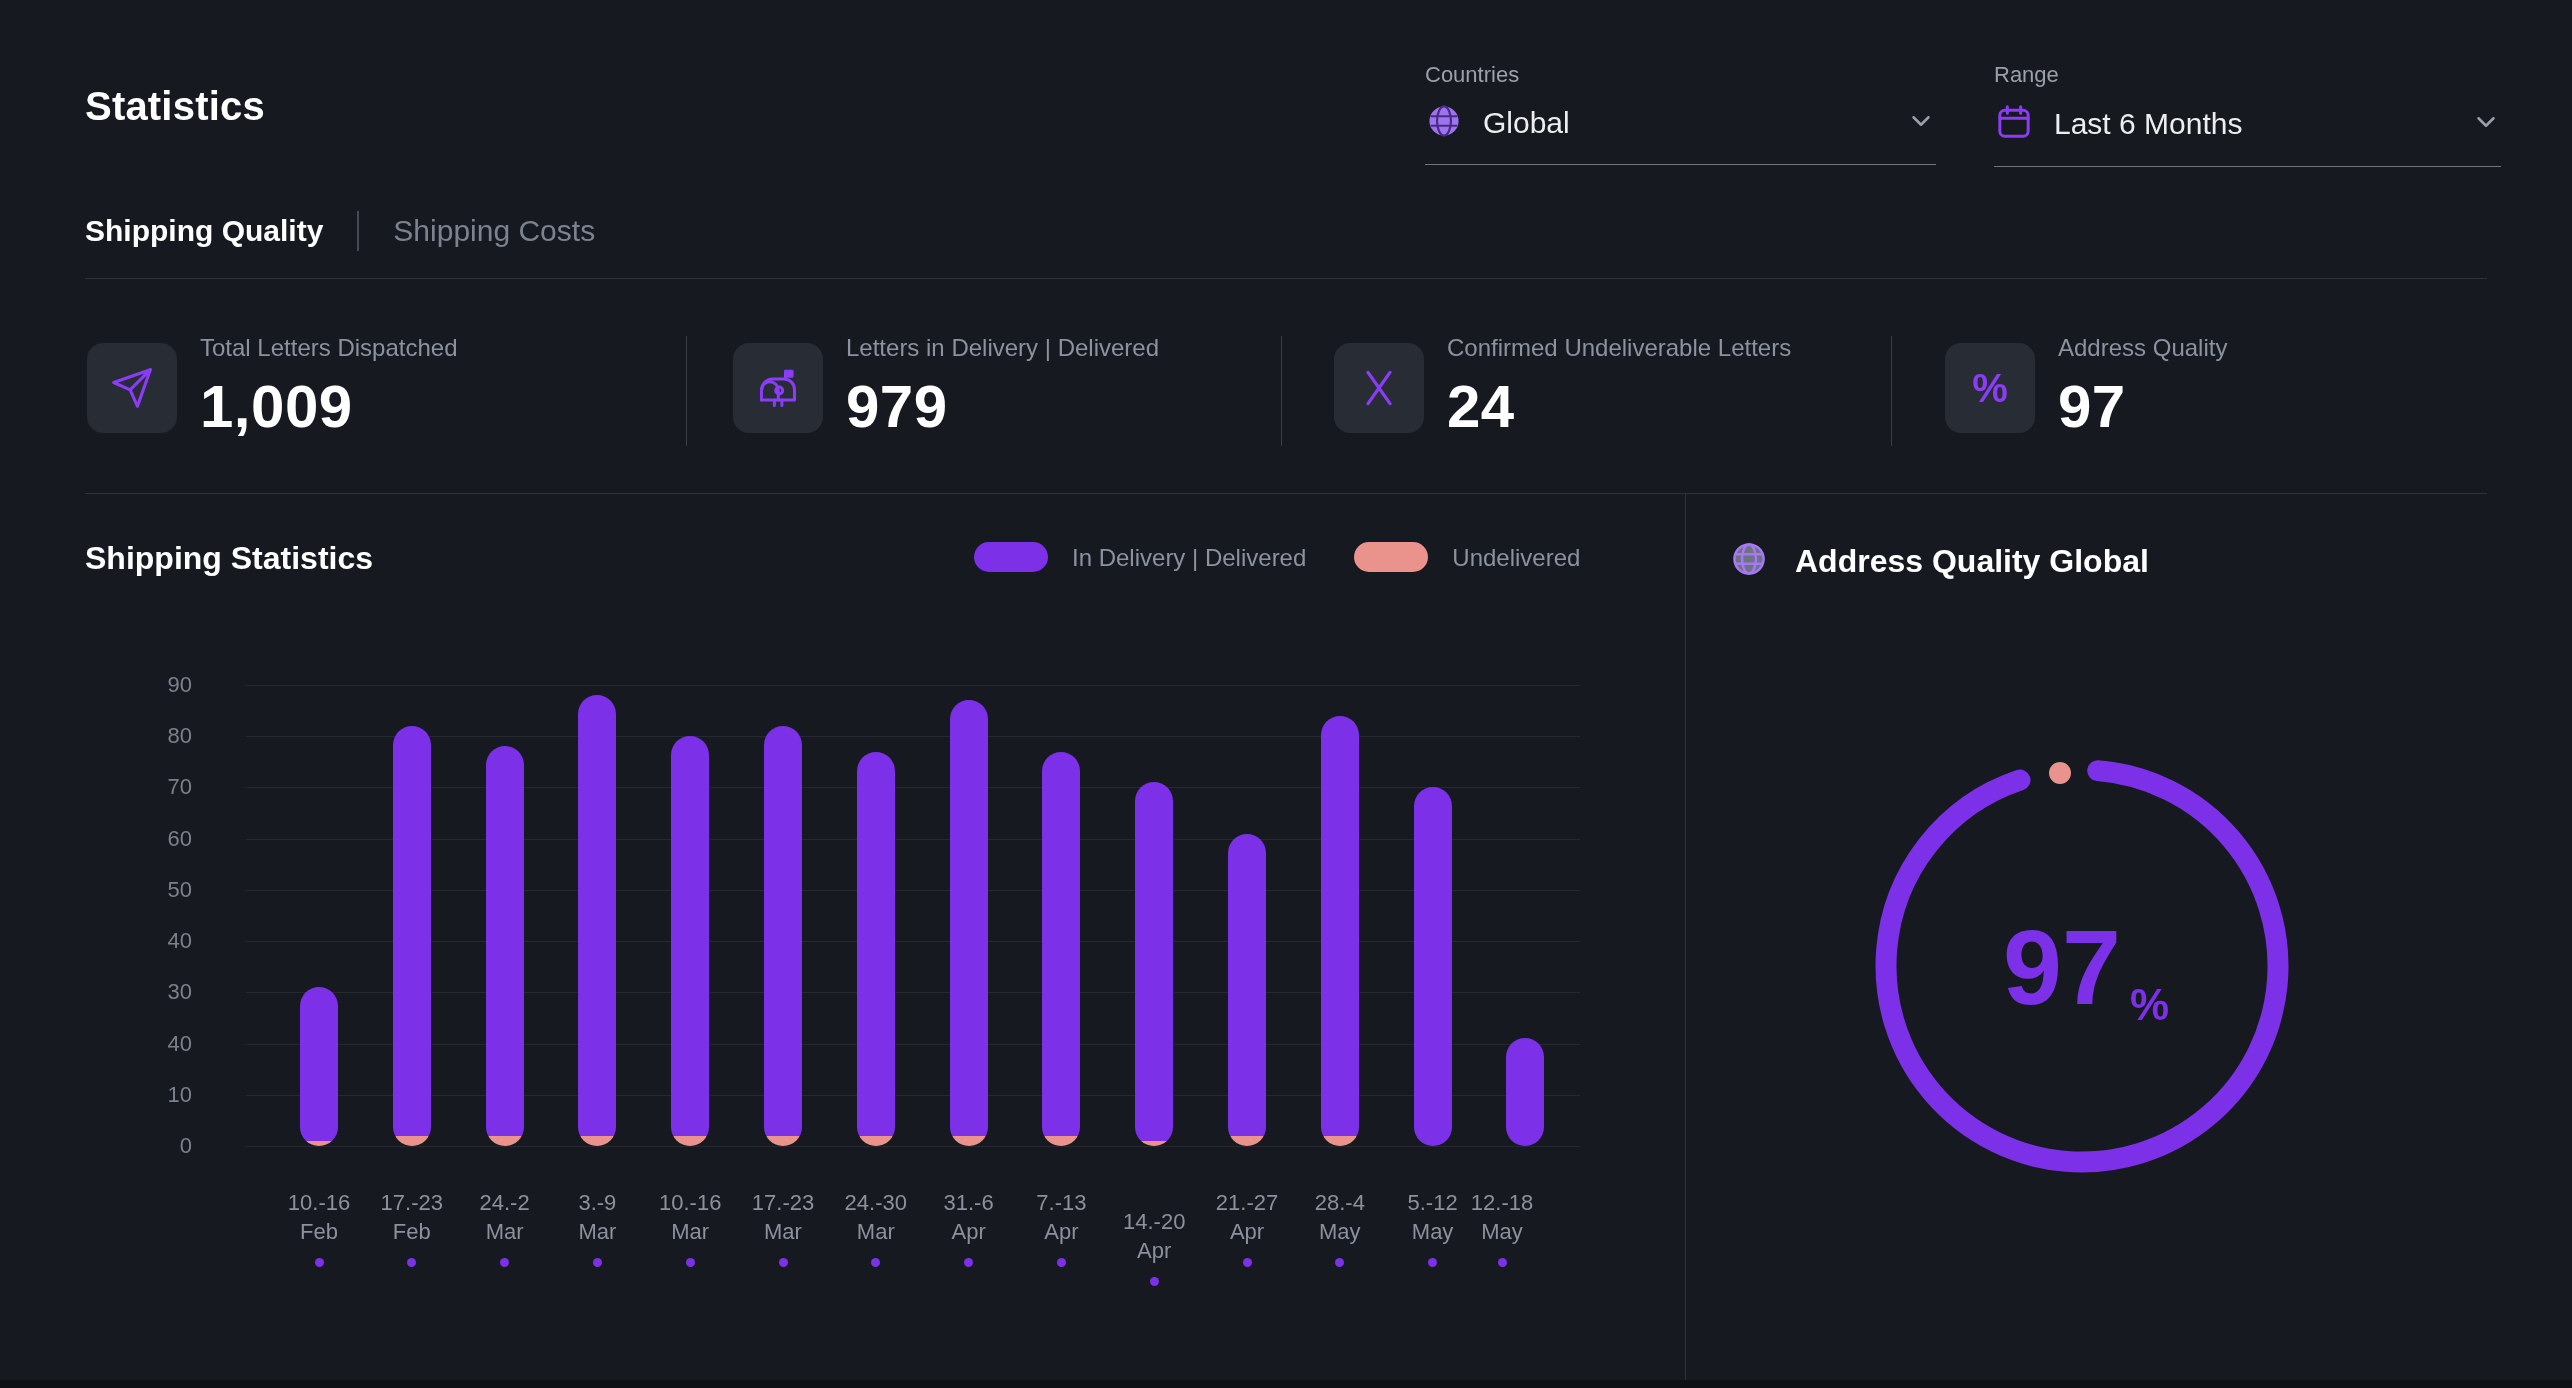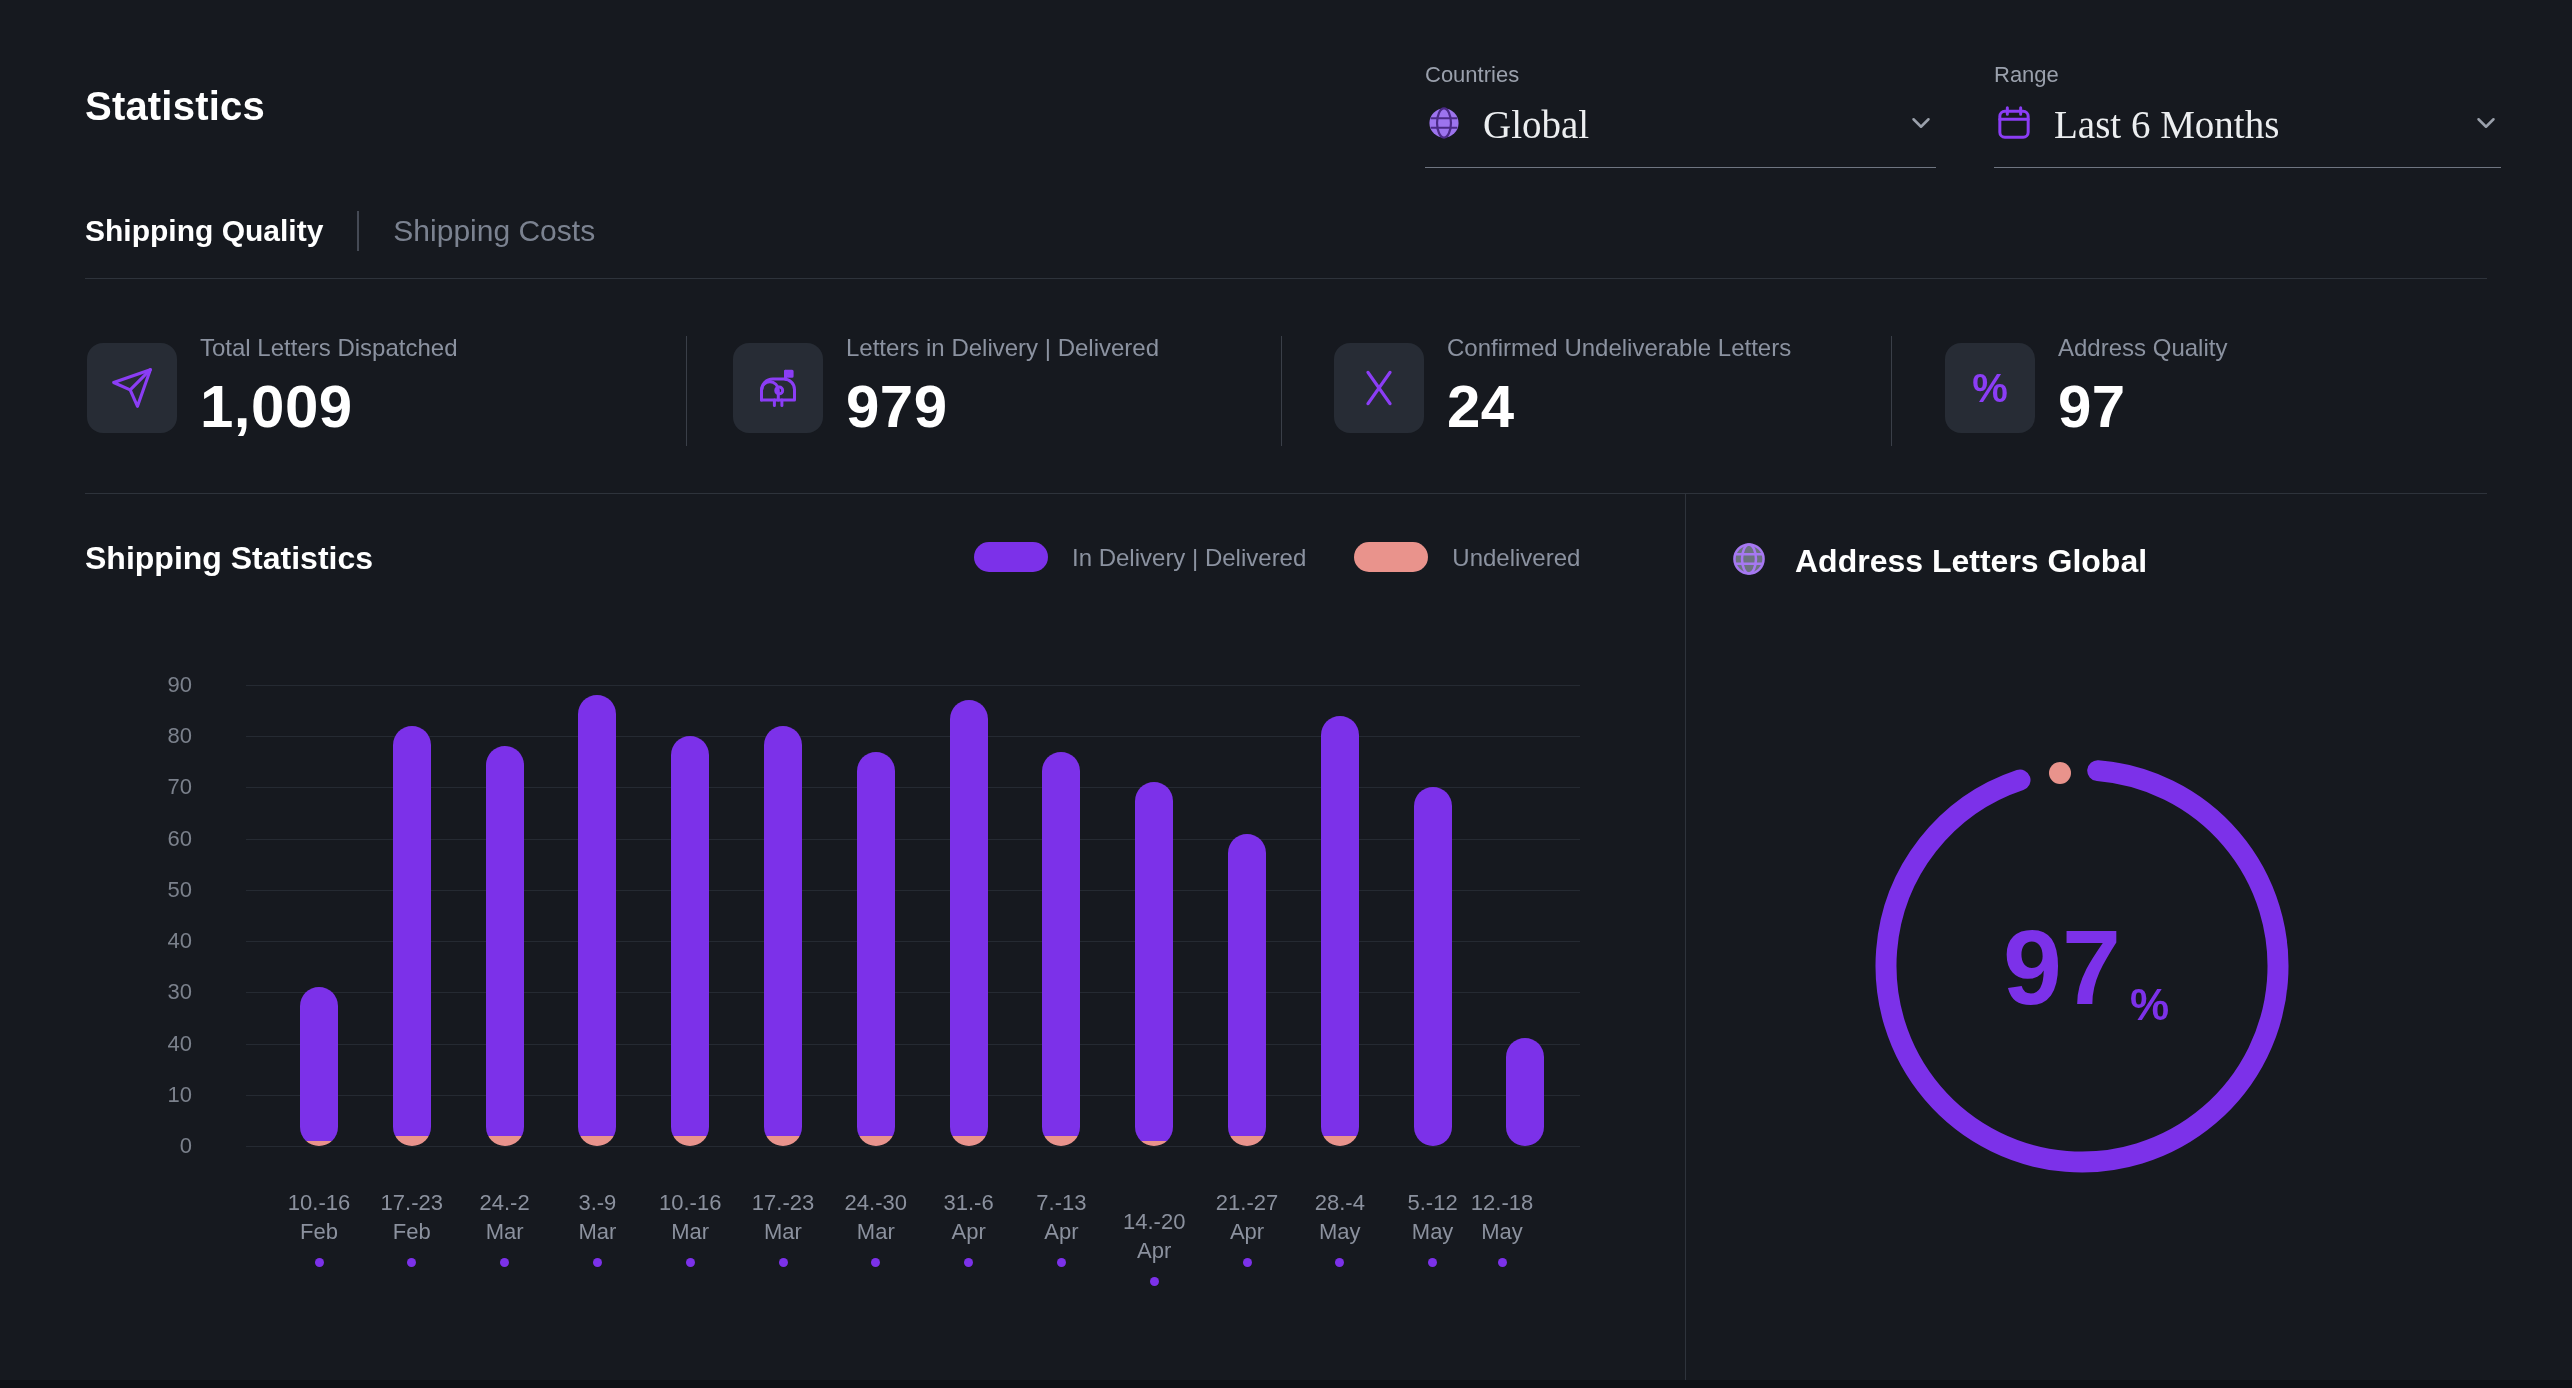--- a/index.html
+++ b/index.html
@@ -6,21 +6,21 @@
   .app{
     position:relative;width:2572px;height:1388px;background:#16191f;
     font-family:"Liberation Sans",sans-serif;color:#f2f3f5;overflow:hidden;
   }
   .abs{position:absolute;}
   
   .page-title{left:85px;top:84px;font-size:40px;font-weight:700;color:#ffffff;letter-spacing:.2px;}
   .filter{top:62px;}
   .filter .flabel{font-size:22px;color:#9aa0ac;}
   .filter .frow{display:flex;align-items:center;margin-top:14px;padding-bottom:20px;border-bottom:1px solid #6f7581;}
-  .filter .fvalue{font-size:39px;color:#eceef0;margin-left:20px;font-family:Liberation Serif, serif;}
+  .filter .fvalue{font-size:30px;color:#eceef0;margin-left:20px;}
   .filter .spacer{flex:1;}
   
   .tabs{left:85px;top:211px;display:flex;align-items:center;}
   .tab{font-size:30px;cursor:pointer;}
   .tab.active{color:#ffffff;font-weight:700;}
   .tab.inactive{color:#7b8290;font-weight:500;}
   .tab-sep{width:2px;height:40px;background:#454a55;margin:0 34px;}
   .hdiv{height:1px;background:#2e333b;}
   .vdiv{width:1px;background:#2e333b;}
   
@@ -321,21 +321,21 @@
   <div class="abs vdiv" style="left:1685px;top:494px;height:886px;"></div>
   <div class="abs gauge-head" style="left:1730px;top:540px;">
     <span id="gauge-globe"><svg width="38" height="38" viewBox="0 0 24 24">
           <circle cx="12" cy="12" r="9.2" fill="#6d7380"></circle>
           <g fill="none" stroke="#a678f2" stroke-width="1.6">
             <ellipse cx="12" cy="12" rx="4.4" ry="9.2"></ellipse>
             <circle cx="12" cy="12" r="9.2"></circle>
             <path d="M3.6 9 h16.8 M3.6 15 h16.8"></path>
           </g>
         </svg></span>
-    <span class="section-title">Address Letters Global</span>
+    <span class="section-title">Address Quality Global</span>
   </div>
   <svg class="abs" id="gauge" width="420" height="420" viewBox="0 0 420 420" style="left:1872px;top:756px;">
     <circle id="gauge-arc" cx="210" cy="210" r="196" fill="none" stroke="#7c31e9" stroke-width="21" stroke-linecap="round" pathLength="100" stroke-dasharray="93.6 6.400000000000006" transform="rotate(-85.4 210 210)"></circle>
     <circle cx="188" cy="17" r="11" fill="#e9938c"></circle>
     <text id="gauge-value" x="190" y="248" text-anchor="middle" fill="#7c31e9" font-family="Liberation Sans, sans-serif" font-size="106" font-weight="700">97</text>
     <text id="gauge-unit" x="258" y="264" fill="#7c31e9" font-family="Liberation Sans, sans-serif" font-size="44" font-weight="600">%</text>
   </svg>
 
   <div class="abs bottom-strip"></div>
 </div>

